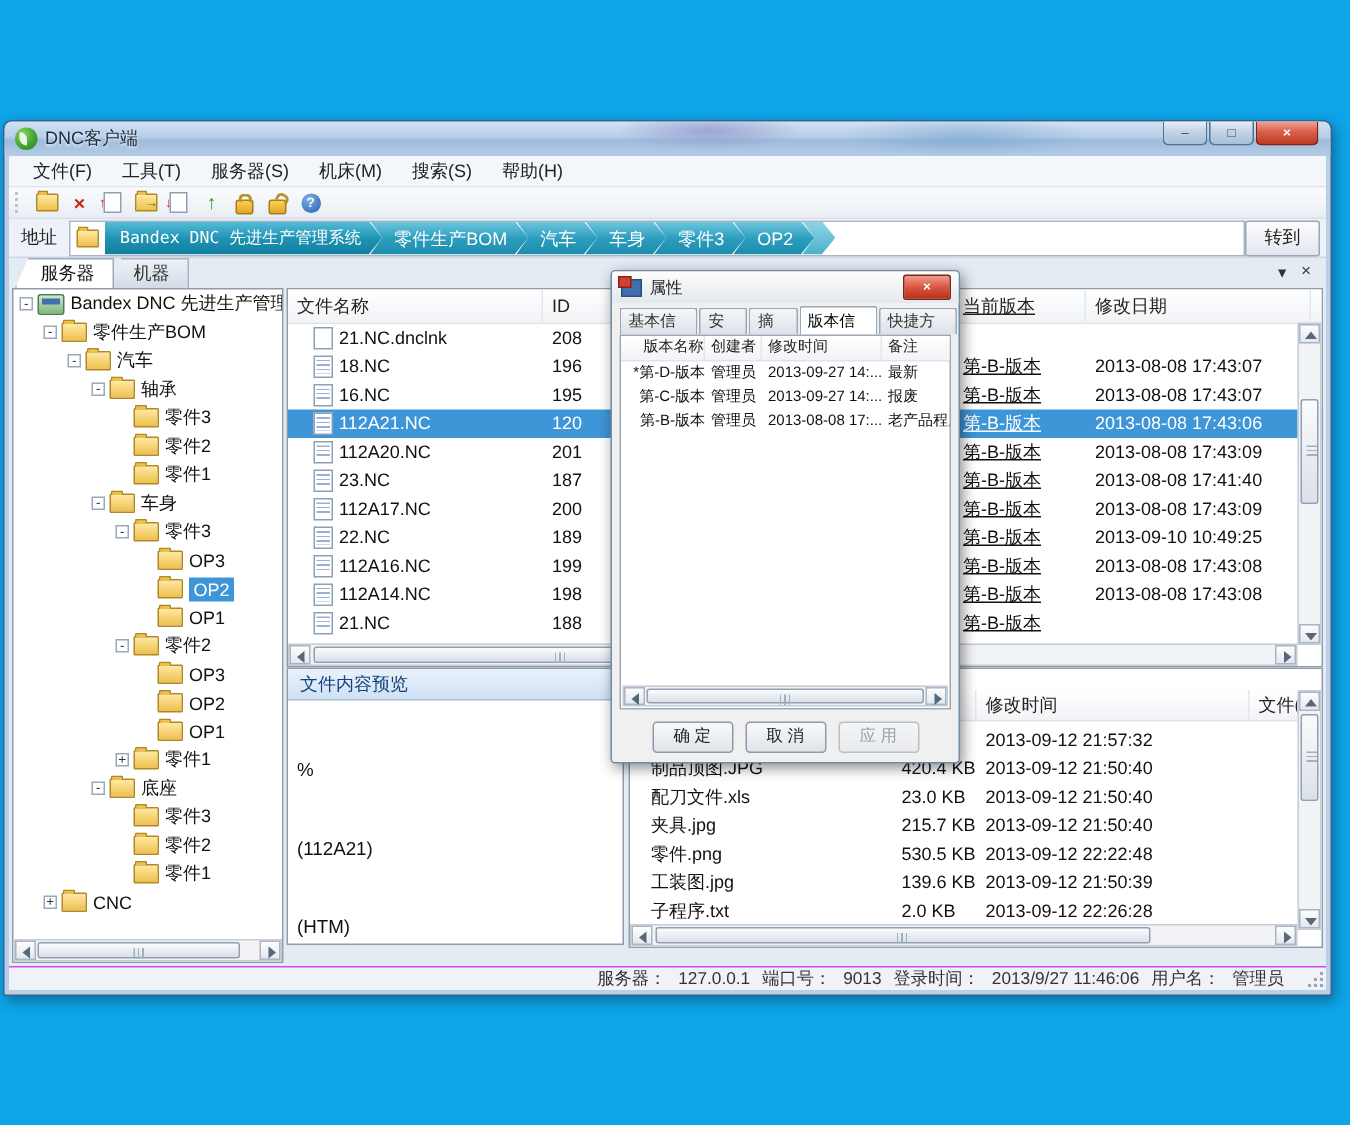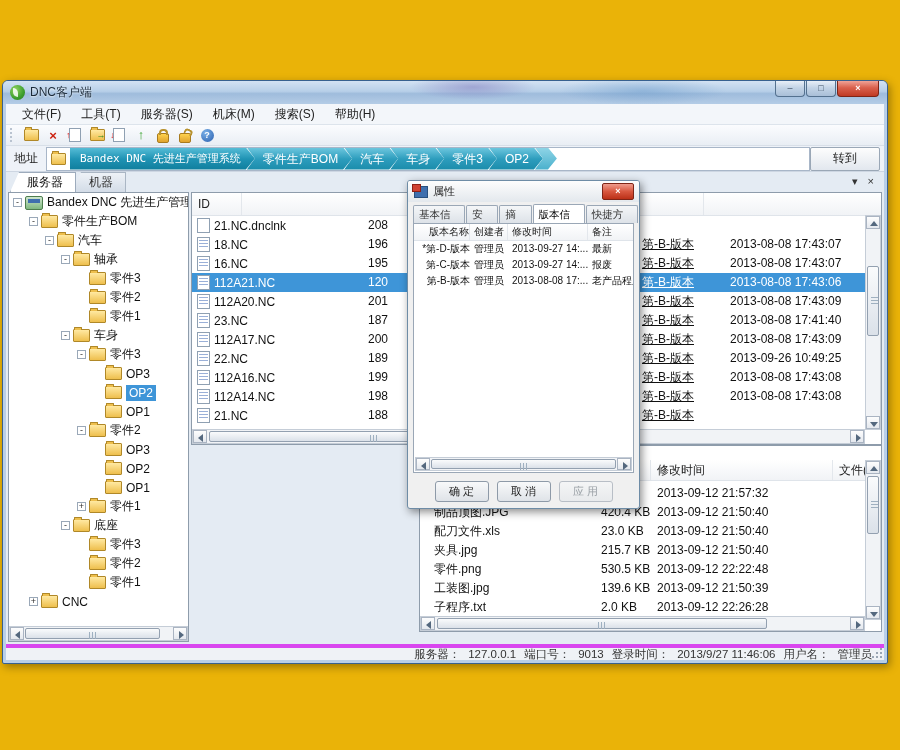--- a/index.html
+++ b/index.html
@@ -1,16 +1,16 @@
 <!DOCTYPE html>
 <html><head>
 <meta charset="utf-8">
 <style>
   html,body{margin:0;padding:0;background:#fff;font-family:"Liberation Sans","DejaVu Sans",sans-serif;}
-  #canvas{position:relative;width:900px;height:750px;background:#eab308;overflow:hidden;}
+  #canvas{position:relative;width:900px;height:750px;background:#0ea5e9;overflow:hidden;}
   
   #window{position:absolute;left:2px;top:80px;width:884px;height:582px;
     background:#b9cfe8;border:1px solid #38618f;border-radius:6px 6px 2px 2px;
     box-shadow:2px 3px 9px rgba(0,0,0,.35);}
   #titlebar{position:absolute;left:0;top:0;right:0;height:23px;border-radius:5px 5px 0 0;
     background:
       radial-gradient(90px 18px at 470px 6px, rgba(130,125,190,.55), rgba(130,125,190,0) 70%),
       radial-gradient(120px 20px at 640px 10px, rgba(100,150,200,.45), rgba(100,150,200,0) 70%),
       linear-gradient(180deg,#d3e2f3 0%,#b7cfe8 45%,#9fbcdc 55%,#b4cce6 100%);
     display:flex;align-items:center;}
@@ -56,21 +56,21 @@
     display:flex;align-items:center;padding:0 4px;box-sizing:border-box;}
   #addr-label{font-size:12px;color:#222;margin:0 8px 0 4px;}
   #crumbbox{flex:1;height:22px;background:#fff;border:1px solid #a8b6c8;display:flex;align-items:stretch;overflow:hidden;}
   #crumbbox .cfold{align-self:center;margin:0 4px;}
   .seg{color:#fff;font-size:12px;line-height:22px;padding:0 14px 0 16px;margin-left:-8px;
     background:linear-gradient(180deg,#6cc6de 0%,#2d9dbd 50%,#1b8cab 100%);
     clip-path:polygon(0 0,calc(100% - 9px) 0,100% 50%,calc(100% - 9px) 100%,0 100%,8px 50%);white-space:nowrap;}
   .seg.first{margin-left:0;padding-left:10px;clip-path:polygon(0 0,calc(100% - 9px) 0,100% 50%,calc(100% - 9px) 100%,0 100%);
     background:linear-gradient(180deg,#55bcd6 0%,#1f93b4 50%,#107e9d 100%);font-family:"DejaVu Sans Mono",monospace;font-size:11px;}
   .seg.tail{width:22px;padding:0;background:linear-gradient(180deg,#8ed4e6,#49b0cc);}
-  #go-btn{height:22px;margin-left:0;padding:0 22px;font-size:12px;line-height:20px;color:#222;
+  #go-btn{height:22px;margin-left:0;padding:0 12px;font-size:12px;line-height:20px;color:#222;
     background:linear-gradient(180deg,#fdfdfd,#e2e7ee);border:1px solid #9aa7b6;border-radius:2px;}
   
   #tabstrip{position:absolute;left:0;right:0;top:68px;height:20px;background:#e4ebf3;border-bottom:1px solid #9dabbc;}
   .ptab{position:absolute;bottom:0;height:19px;font-size:12px;line-height:19px;padding:0 12px 0 16px;
     clip-path:polygon(9px 0,100% 0,100% 100%,0 100%);}
   .ptab.active{background:#fff;border:1px solid #9dabbc;border-bottom:none;color:#111;z-index:2;margin-top:30px;}
   .ptab.inactive{background:linear-gradient(180deg,#eef2f7,#d3dce7);border:1px solid #aab6c4;border-bottom:none;color:#333;}
   #pane-ctrls{position:absolute;right:10px;top:3px;font-size:11px;color:#333;display:flex;gap:10px;}
   
   #main{position:absolute;left:0;right:0;top:88px;bottom:16px;background:#e4ebf3;}
@@ -111,41 +111,41 @@
   .hc{height:22px;line-height:22px;border-right:1px solid #e3e7ec;box-sizing:border-box;padding-left:6px;}
   .c-name{width:170px;}.c-id{width:50px;}.c-gap{width:224px;border-right:none;}
   .c-ver{width:88px;text-decoration:underline;}.c-date{width:150px;}
   .frow{height:19px;font-size:12px;color:#111;}
   .frow .cell{height:19px;line-height:19px;box-sizing:border-box;padding-left:6px;white-space:nowrap;overflow:hidden;}
   .frow.sel{background:#3e95d8;color:#fff;}
   .fico{width:11px;height:13px;background:#fff;border:1px solid #8fa0b2;display:inline-block;vertical-align:-2px;
     margin:0 4px 0 2px;position:relative;flex:none;}
   .fico.nc::after{content:"";position:absolute;left:1px;top:2px;right:1px;bottom:2px;
     background:repeating-linear-gradient(180deg,#9ab0d8 0 1px,transparent 1px 3px);}
-  .name-wrap{display:flex;align-items:center;width:170px;box-sizing:border-box;padding-left:3px;}
+  .name-wrap{display:flex;align-items:flex-start;width:170px;box-sizing:border-box;padding-left:15px;}
   
   #preview{position:absolute;left:185px;width:225px;top:253px;bottom:14px;background:#fff;border:1px solid #8e9cab;box-sizing:border-box;}
   #pv-head{height:20px;background:linear-gradient(180deg,#eaf2fb,#cfe1f3);border-bottom:1px solid #aabdd4;
     font-size:12px;color:#15427c;line-height:20px;padding-left:8px;}
   #pv-body{padding:3px 6px;font-size:12.5px;color:#111;line-height:17.5px;white-space:pre;overflow:hidden;}
   #attach{position:absolute;left:413px;right:2px;top:253px;bottom:12px;background:#fff;border:1px solid #8e9cab;box-sizing:border-box;}
   #at-header{position:absolute;left:0;right:16px;top:14px;height:20px;background:linear-gradient(180deg,#ffffff,#f1f3f6);
     border-bottom:1px solid #dfe4ea;font-size:12px;color:#222;}
   .ac{height:20px;line-height:20px;border-right:1px solid #e3e7ec;box-sizing:border-box;padding-left:6px;white-space:nowrap;overflow:hidden;}
   .a-name{width:175px;}.a-size{width:56px;}.a-time{width:182px;}.a-extra{flex:1;border-right:none;}
   #at-rows{position:absolute;left:0;right:16px;top:38px;}
   .arow{height:19px;font-size:12px;color:#111;}
   .arow .cell{height:19px;line-height:19px;box-sizing:border-box;padding-left:6px;white-space:nowrap;overflow:hidden;}
   .aname{width:175px;padding-left:14px !important;}
   .asize{width:56px;}.atime{width:182px;}
   .pl26{padding-left:26px !important;}
   .indent14{padding-left:14px !important;}
   
-  #statusbar{position:absolute;left:0;right:0;bottom:0;height:16px;background:#eff2f6;border-top:4px solid #d946ef;
-    font-size:11.5px;color:#333;display:flex;align-items:center;justify-content:flex-end;padding-right:12px;box-sizing:border-box;}
+  #statusbar{position:absolute;left:0;right:0;bottom:0;height:16px;background:#eff2f6;border-top:1px solid #d946ef;
+    font-size:11.5px;color:#333;display:flex;align-items:center;justify-content:flex-end;padding-right:28px;box-sizing:border-box;}
   #statusbar span{margin-left:8px;white-space:nowrap;}
   #grip{position:absolute;right:2px;bottom:2px;width:11px;height:11px;
     background:radial-gradient(circle at 2px 10px,#9aa6b4 1px,transparent 1.4px),
                radial-gradient(circle at 6px 10px,#9aa6b4 1px,transparent 1.4px),
                radial-gradient(circle at 10px 10px,#9aa6b4 1px,transparent 1.4px),
                radial-gradient(circle at 6px 6px,#9aa6b4 1px,transparent 1.4px),
                radial-gradient(circle at 10px 6px,#9aa6b4 1px,transparent 1.4px),
                radial-gradient(circle at 10px 2px,#9aa6b4 1px,transparent 1.4px);}
   
   #dialog{position:absolute;left:407px;top:180px;width:231px;height:327px;background:#f0f0f0;
@@ -371,20 +371,21 @@
               </div>
           <div class="thumb h" style="left:15px;top:1px;bottom:1px;width:135px;"></div>
           <div class="sb-btn" style="right:0;top:0;bottom:0;">
                 <span class="tri r"></span>
               </div>
         </div>
       </div>
 
       <div id="filelist">
         <div id="fl-header" class="flex-row">
+          <div class="hc c-name">文件名称</div>
           <div class="hc c-id">ID</div>
           <div class="hc c-gap"></div>
           <div class="hc c-ver">当前版本</div>
           <div class="hc c-date">修改日期</div>
         </div>
         <div class="frow flex-row">
               <span class="name-wrap">
                 <span class="fico"></span>
                 <span>21.NC.dnclnk</span>
               </span>
@@ -454,21 +455,21 @@
               <span class="cell c-date">2013-08-08 17:43:09</span>
             </div>
         <div class="frow flex-row">
               <span class="name-wrap">
                 <span class="fico nc"></span>
                 <span>22.NC</span>
               </span>
               <span class="cell c-id">189</span>
               <span class="cell c-gap"></span>
               <span class="cell c-ver">第-B-版本</span>
-              <span class="cell c-date">2013-09-26 10:49:25</span>
+              <span class="cell c-date">2013-09-10 10:49:25</span>
             </div>
         <div class="frow flex-row">
               <span class="name-wrap">
                 <span class="fico nc"></span>
                 <span>112A16.NC</span>
               </span>
               <span class="cell c-id">199</span>
               <span class="cell c-gap"></span>
               <span class="cell c-ver">第-B-版本</span>
               <span class="cell c-date">2013-08-08 17:43:08</span>
@@ -506,20 +507,35 @@
           <div class="sb-btn" style="left:0;top:0;">
                 <span class="tri l"></span>
               </div>
           <div class="thumb h" style="left:16px;top:1px;height:11px;width:330px;"></div>
           <div class="sb-btn" style="right:0;top:0;">
                 <span class="tri r"></span>
               </div>
         </div>
       </div>
 
+      <div id="preview">
+        <div id="pv-head">文件内容预览</div>
+        <div id="pv-body">
+          <div>%</div>
+          <div>(112A21)</div>
+          <div>(HTM)</div>
+          
+          
+          
+          
+          
+          
+          
+        </div>
+      </div>
 
       <div id="attach">
         <div id="at-header" class="flex-row">
           <div class="ac a-name"></div>
           <div class="ac a-size indent14">大小</div>
           <div class="ac a-time">修改时间</div>
           <div class="ac a-extra">文件(&amp;</div>
         </div>
         <div id="at-rows">
           <div class="arow flex-row">

